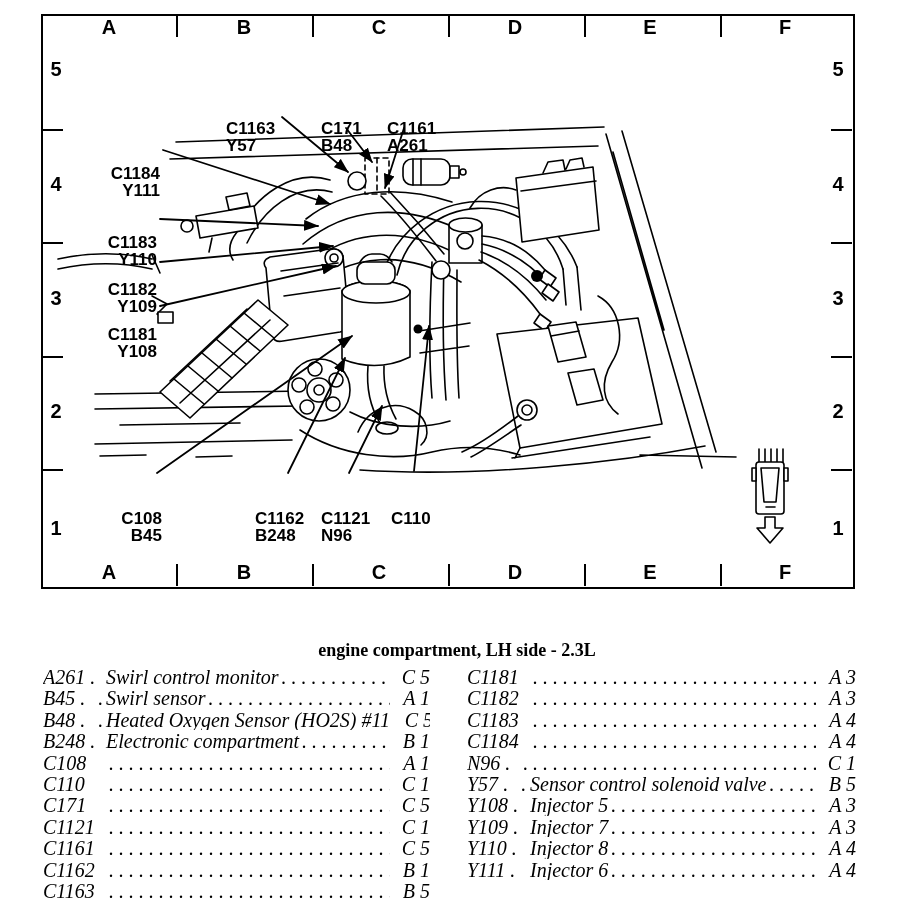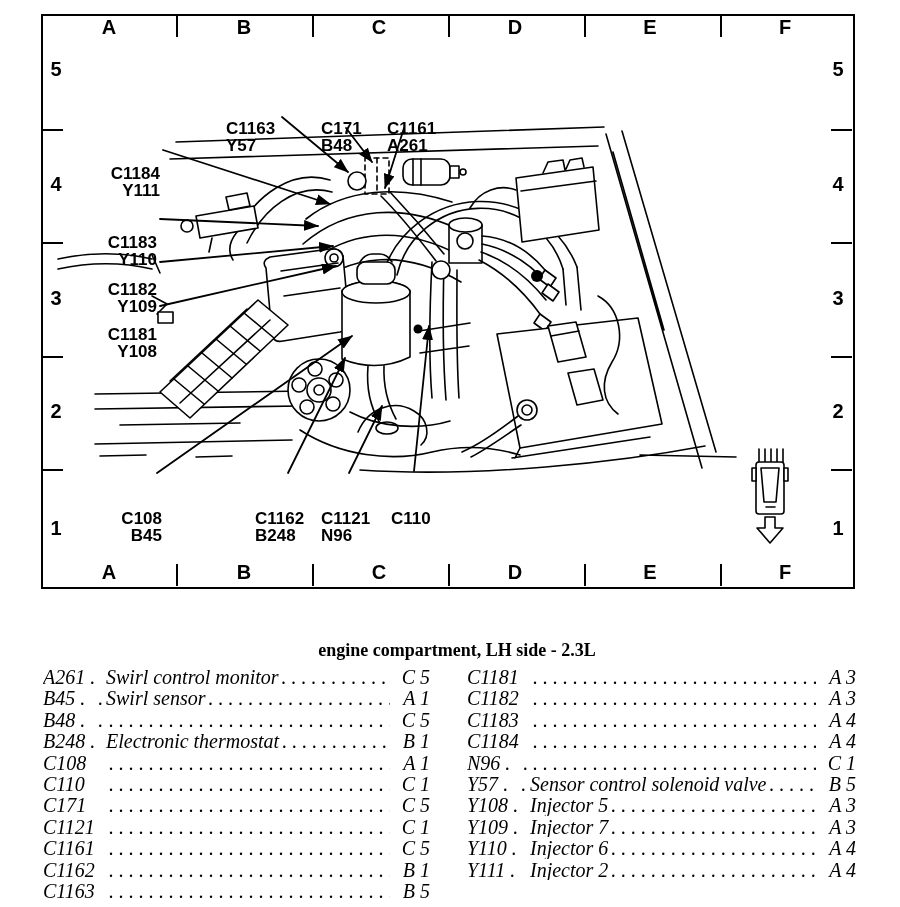--- a/index.html
+++ b/index.html
@@ -220,26 +220,27 @@
         <span class="tref">C 5</span>
       </div>
       <div class="trow">
         <span class="tcode"><span>B45</span><span class="tsep">. .</span></span>
         <span class="tdesc">Swirl sensor</span>
         <span class="tdots"> . . . . . . . . . . . . . . . . . . . . . . . . . . . . . . . . . . . . . . . . . . . . . . . . . . . . . . . . . . . . . . . . . . . . . . . . . . . . . . . .</span>
         <span class="tref">A 1</span>
       </div>
       <div class="trow">
         <span class="tcode"><span>B48</span><span class="tsep">. .</span></span>
+        <span class="tdesc">Heated Oxygen Sensor (HO2S) #11</span>
         <span class="tdots"> . . . . . . . . . . . . . . . . . . . . . . . . . . . . . . . . . . . . . . . . . . . . . . . . . . . . . . . . . . . . . . . . . . . . . . . . . . . . . . . .</span>
         <span class="tref">C 5</span>
       </div>
       <div class="trow">
         <span class="tcode"><span>B248</span><span class="tsep">.</span></span>
-        <span class="tdesc">Electronic thermostat</span>
+        <span class="tdesc">Electronic compartment</span>
         <span class="tdots"> . . . . . . . . . . . . . . . . . . . . . . . . . . . . . . . . . . . . . . . . . . . . . . . . . . . . . . . . . . . . . . . . . . . . . . . . . . . . . . . .</span>
         <span class="tref">B 1</span>
       </div>
       <div class="trow">
         <span class="tcode"><span>C108</span><span class="tsep"></span></span>
         <span class="tdesc"></span>
         <span class="tdots"> . . . . . . . . . . . . . . . . . . . . . . . . . . . . . . . . . . . . . . . . . . . . . . . . . . . . . . . . . . . . . . . . . . . . . . . . . . . . . . . .</span>
         <span class="tref">A 1</span>
       </div>
       <div class="trow">
@@ -322,24 +323,24 @@
         <span class="tref">A 3</span>
       </div>
       <div class="trow">
         <span class="tcode"><span>Y109</span><span class="tsep">.</span></span>
         <span class="tdesc">Injector 7</span>
         <span class="tdots"> . . . . . . . . . . . . . . . . . . . . . . . . . . . . . . . . . . . . . . . . . . . . . . . . . . . . . . . . . . . . . . . . . . . . . . . . . . . . . . . .</span>
         <span class="tref">A 3</span>
       </div>
       <div class="trow">
         <span class="tcode"><span>Y110</span><span class="tsep">.</span></span>
+        <span class="tdesc">Injector 8</span>
+        <span class="tdots"> . . . . . . . . . . . . . . . . . . . . . . . . . . . . . . . . . . . . . . . . . . . . . . . . . . . . . . . . . . . . . . . . . . . . . . . . . . . . . . . .</span>
+        <span class="tref">A 4</span>
+      </div>
+      <div class="trow">
+        <span class="tcode"><span>Y111</span><span class="tsep">.</span></span>
         <span class="tdesc">Injector 6</span>
-        <span class="tdots"> . . . . . . . . . . . . . . . . . . . . . . . . . . . . . . . . . . . . . . . . . . . . . . . . . . . . . . . . . . . . . . . . . . . . . . . . . . . . . . . .</span>
-        <span class="tref">A 4</span>
-      </div>
-      <div class="trow">
-        <span class="tcode"><span>Y111</span><span class="tsep">.</span></span>
-        <span class="tdesc">Injector 2</span>
         <span class="tdots"> . . . . . . . . . . . . . . . . . . . . . . . . . . . . . . . . . . . . . . . . . . . . . . . . . . . . . . . . . . . . . . . . . . . . . . . . . . . . . . . .</span>
         <span class="tref">A 4</span>
       </div>
     </div>
 </div>
 
 </body></html>

